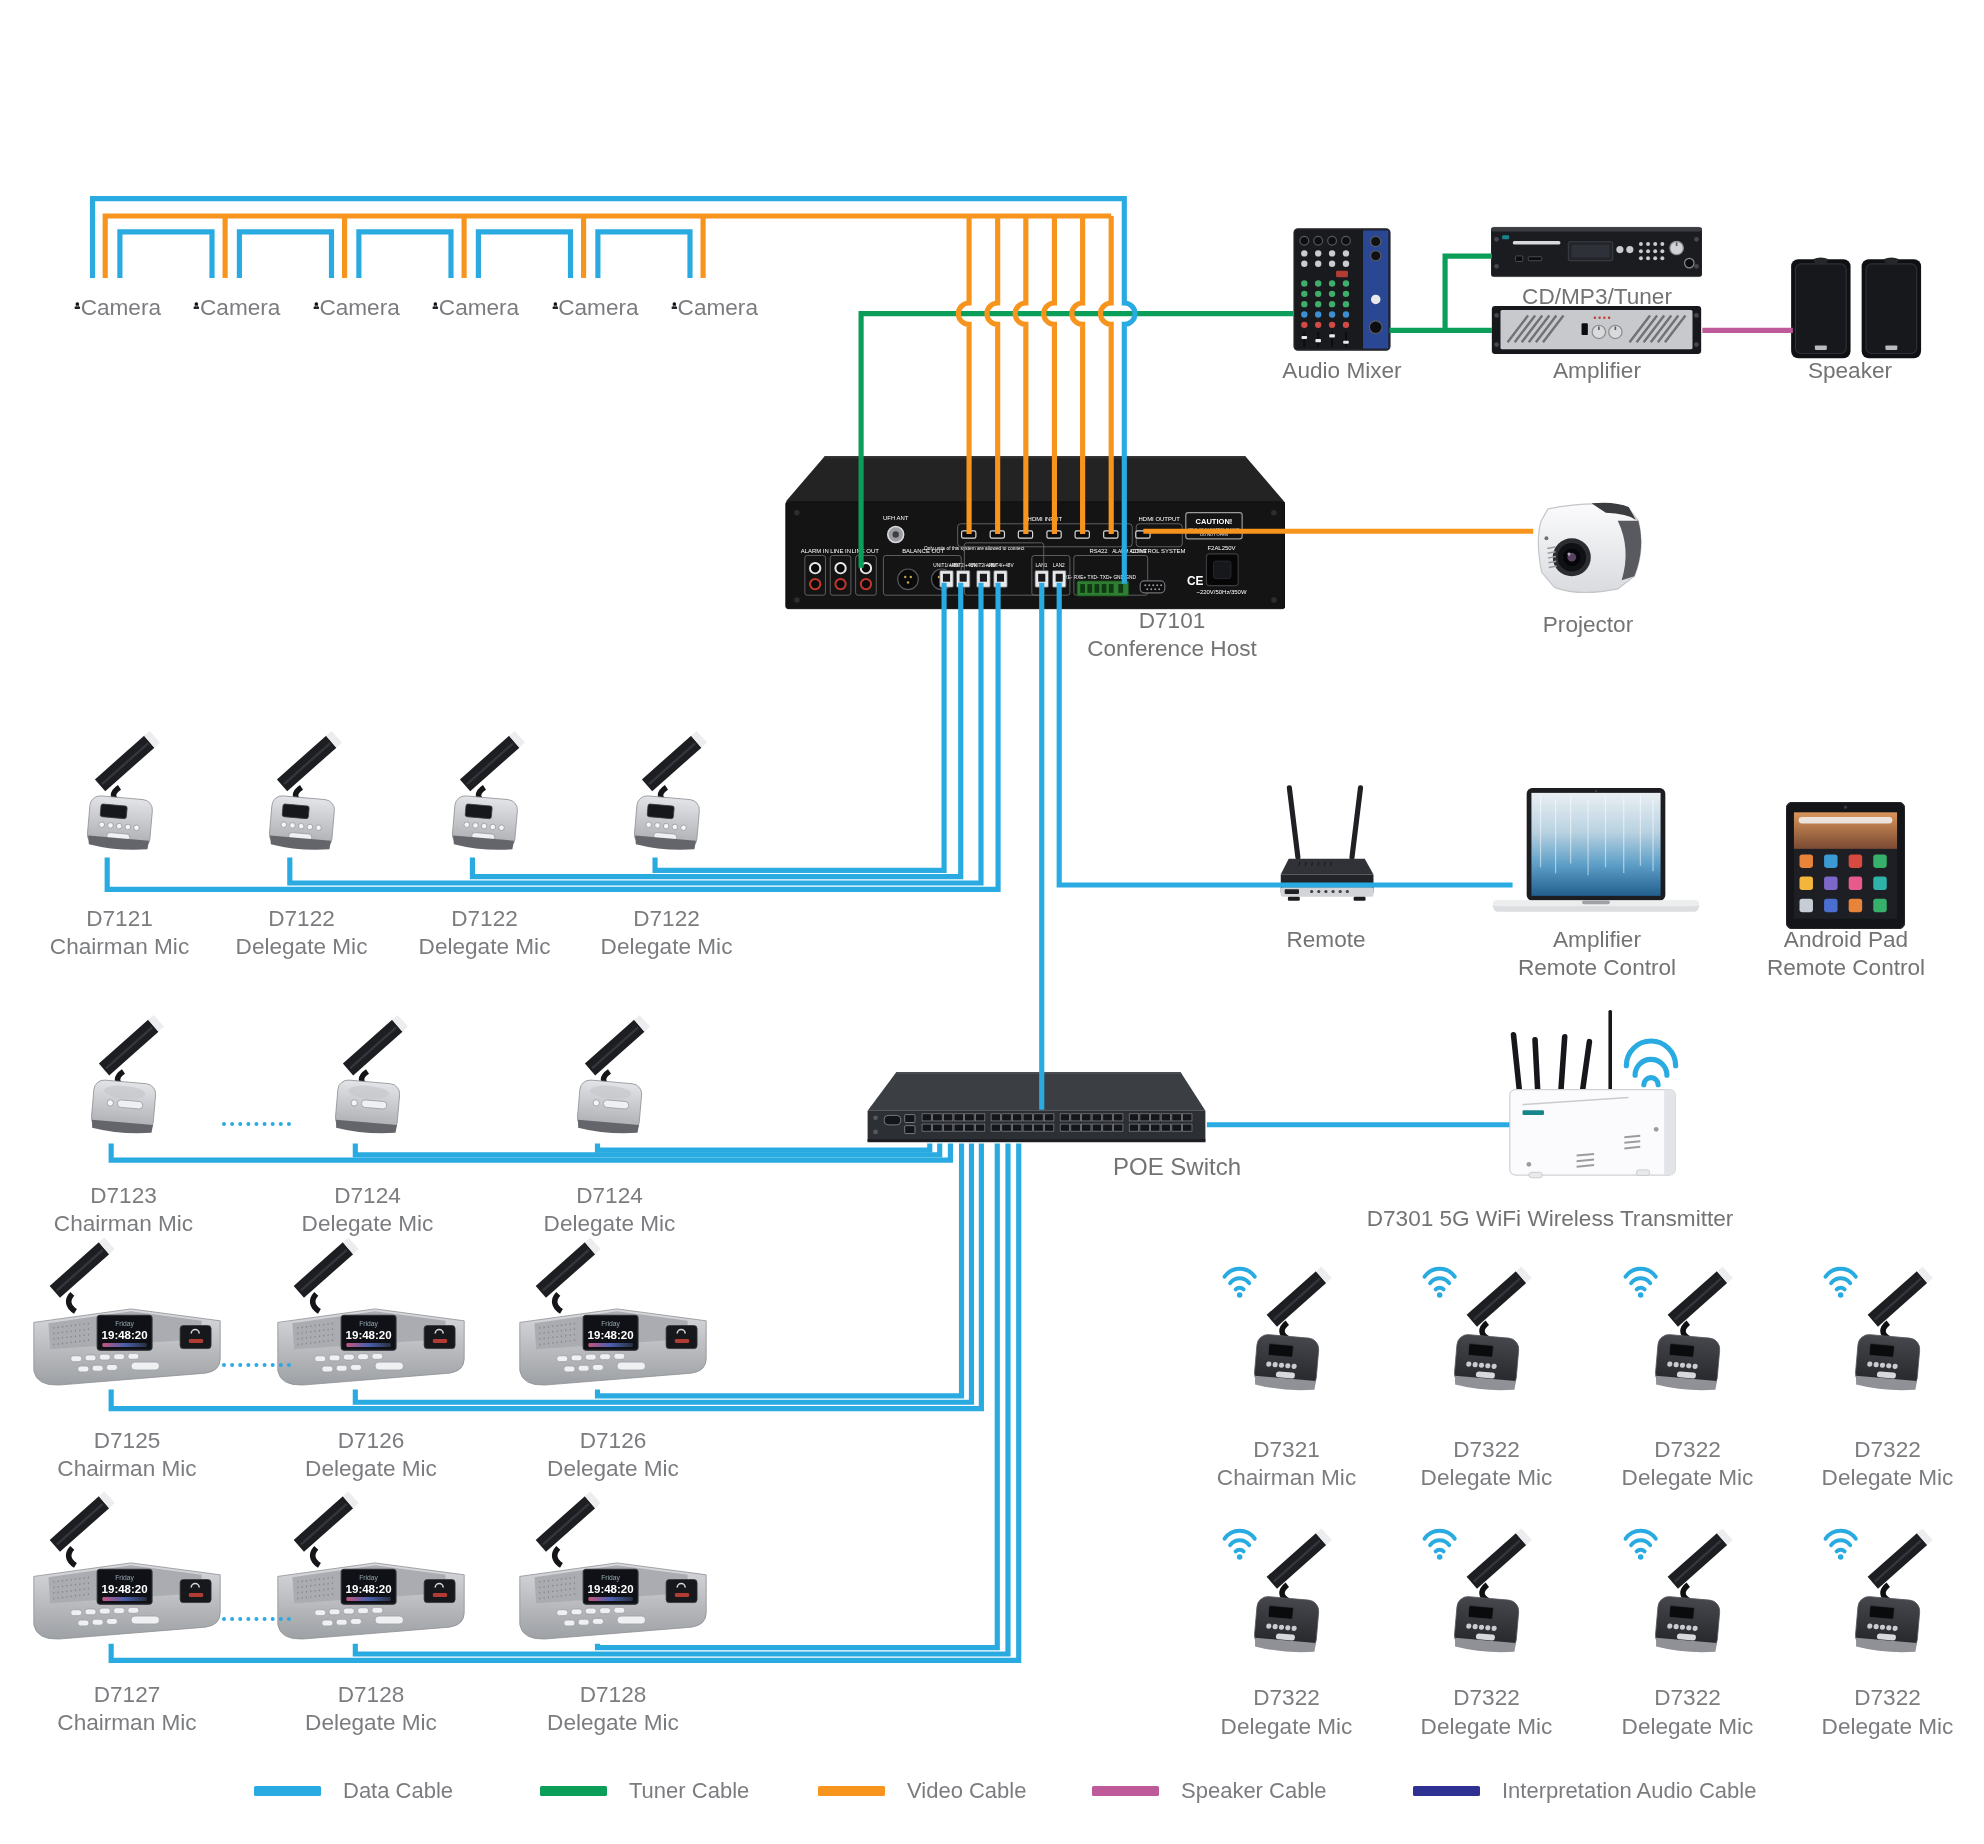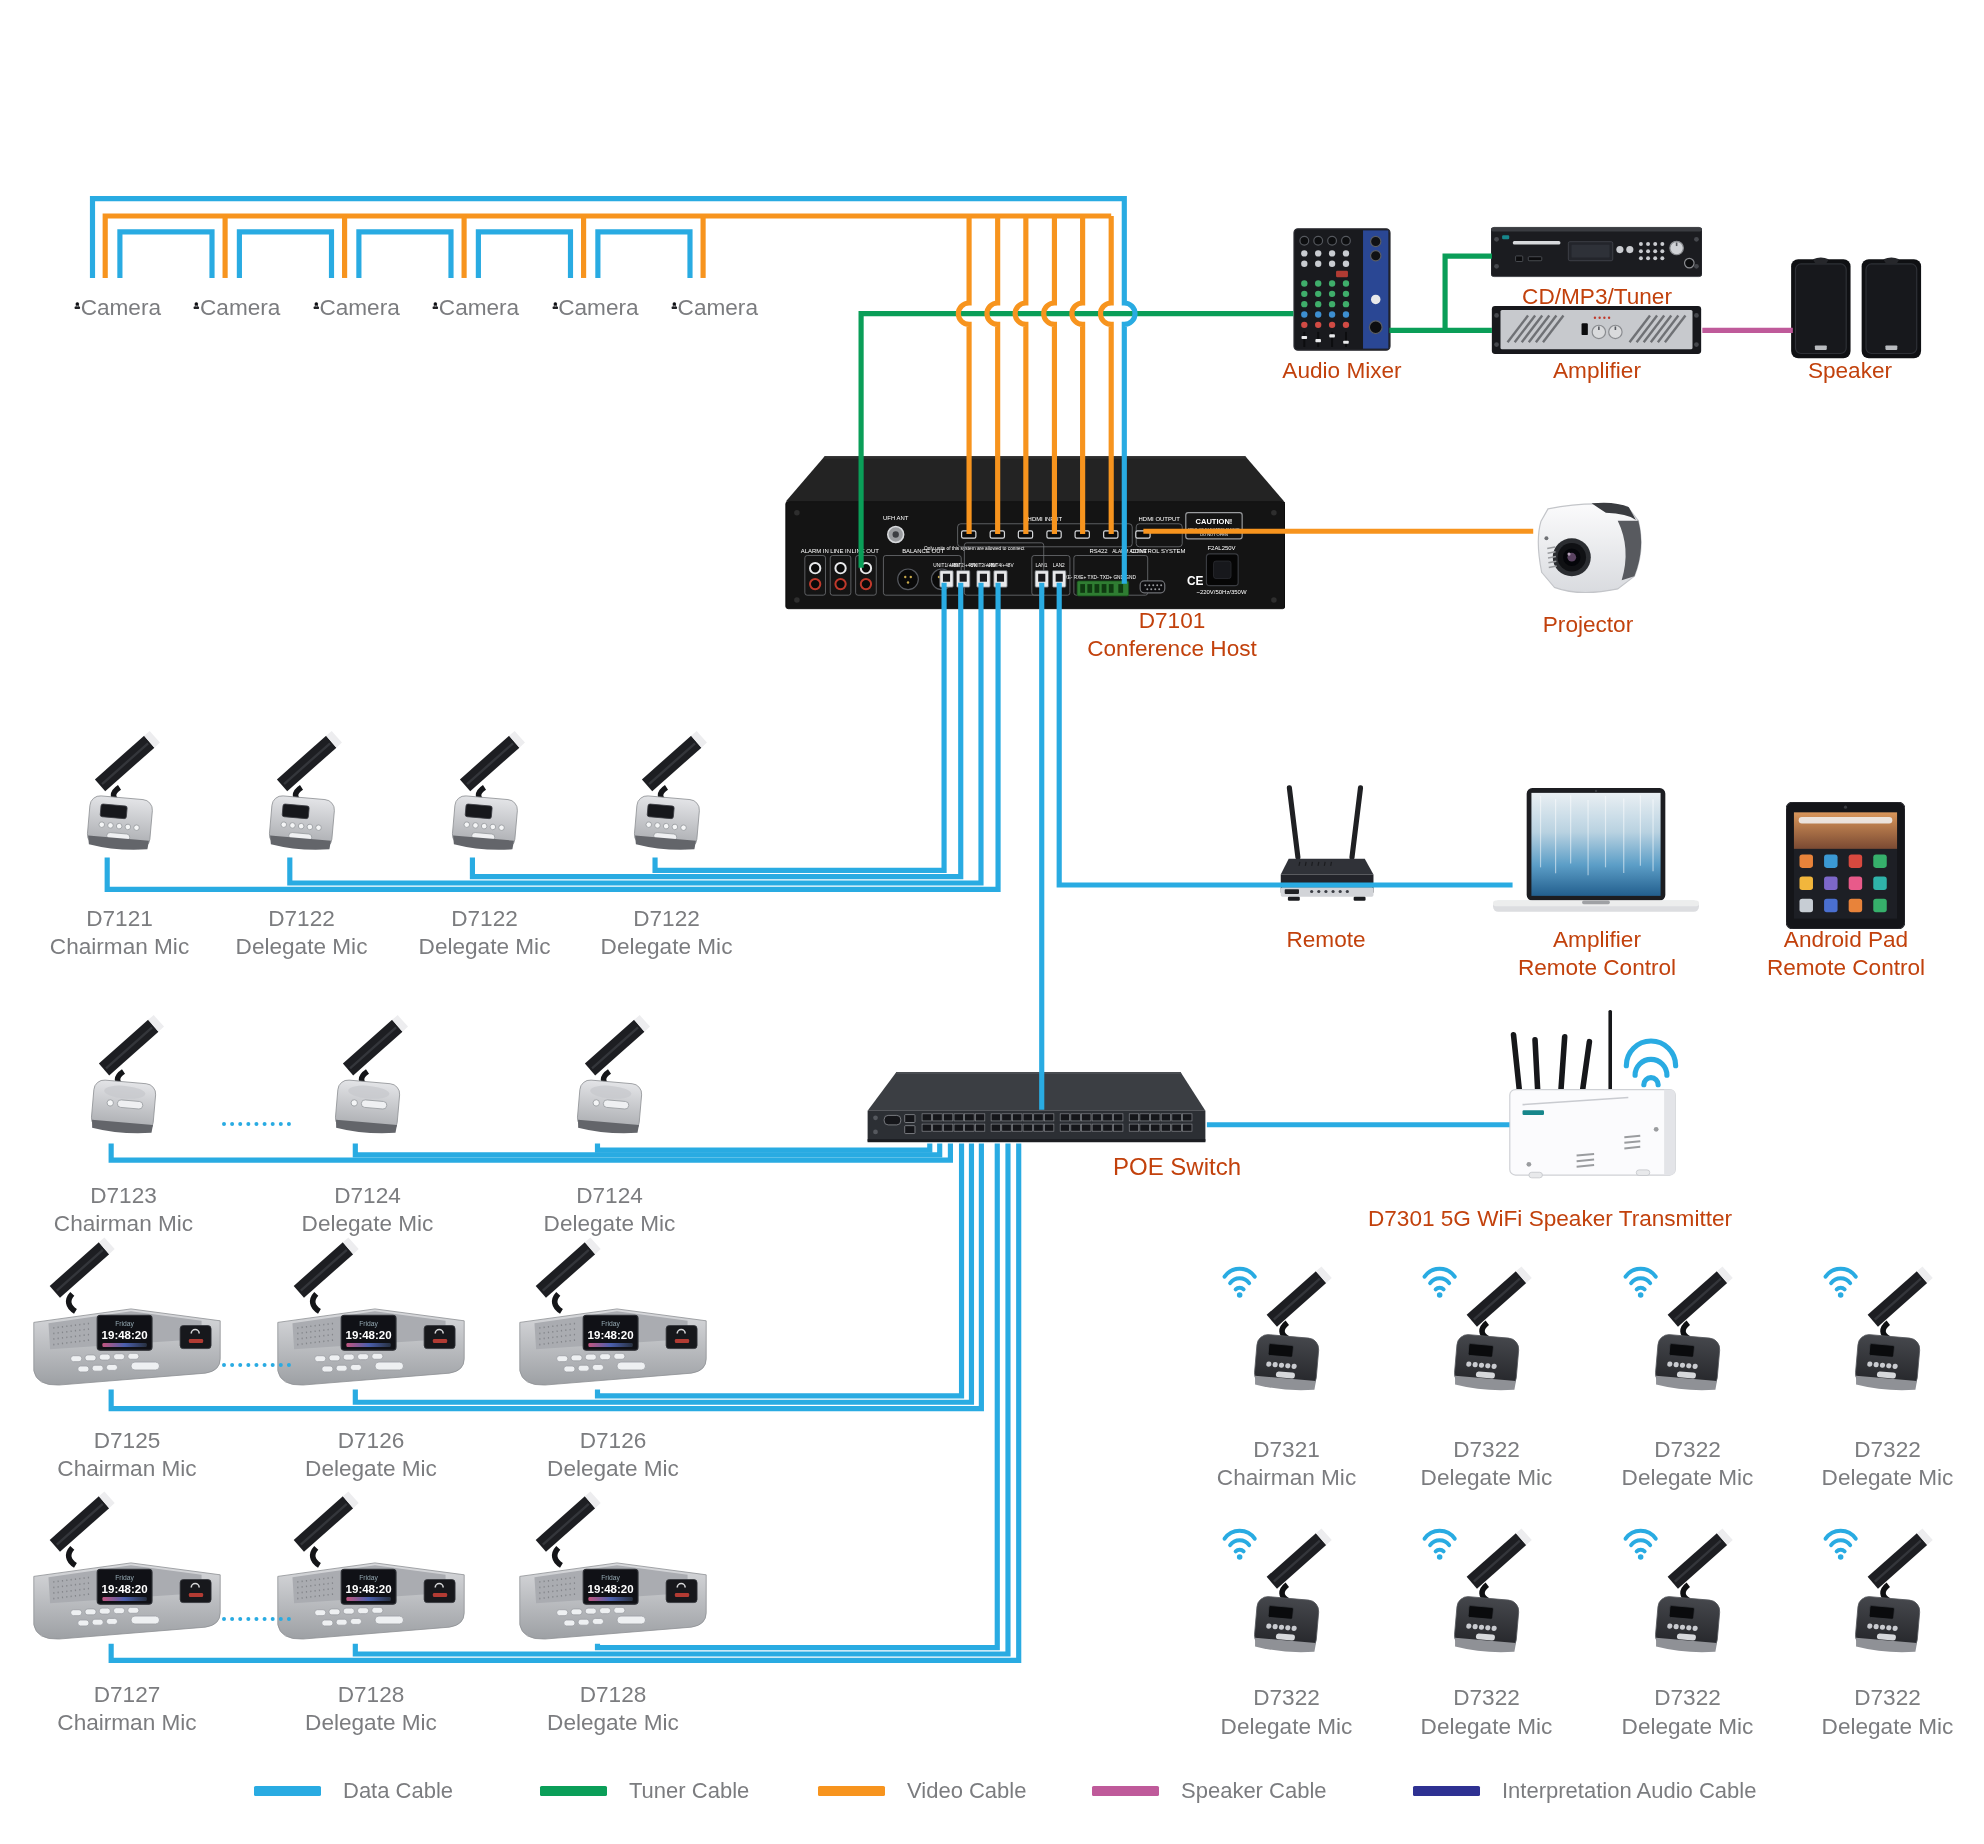--- a/index.html
+++ b/index.html
@@ -5,21 +5,21 @@
   html,body{margin:0;padding:0;background:#fff;}
   #canvas{position:relative;width:1985px;height:1845px;background:#fff;overflow:hidden;
           font-family:"Liberation Sans","DejaVu Sans",sans-serif;}
   .abs{position:absolute;}
   .devices{position:absolute;inset:0;z-index:1;}
   #cables{position:absolute;left:0;top:0;z-index:2;pointer-events:none;}
   .labels{position:absolute;inset:0;z-index:3;}
   .c-data{stroke:var(--data);} .c-audio{stroke:var(--audio);} .c-video{stroke:var(--video);}
   .c-speaker{stroke:var(--speaker);}
   #cables path{fill:none;stroke-width:13px;}
-  .lab{position:absolute;color:#c2410c;font-size:22.6px;white-space:nowrap;transform:translateX(-50%);text-align:left;line-height:1.26;}
+  .lab{position:absolute;color:#737373;font-size:22.6px;white-space:nowrap;transform:translateX(-50%);text-align:left;line-height:1.26;}
   #title{position:absolute;left:79px;top:37px;width:1906px;text-align:center;
          font-size:59px;color:var(--title);letter-spacing:0.4px;}
   
   #cameras{position:absolute;left:74px;top:252px;width:684px;display:flex;justify-content:space-between;}
   .cam{width:87px;display:flex;flex-direction:row;align-items:center;}
   .cam-label{margin-top:4.8px;color:#7b7c7f;font-size:22.6px;}
   
   .mrow{position:absolute;left:0;width:1985px;height:254px;}
   #row1{top:719px;} #row2{top:1000px;} #row3{top:1231px;} #row4{top:1485px;}
   #roww1{top:1256px;} #roww2{top:1518px;}
@@ -1417,21 +1417,21 @@
 
   <div class="lab" style="left:1588px;top:611px">Projector</div>
 
   <div class="lab" style="left:1326px;top:926px">Remote</div>
   <div class="lab" style="left:1597px;top:926px">Amplifier</div>
   <div class="lab" style="left:1597px;top:954px">Remote Control</div>
   <div class="lab" style="left:1846px;top:926px">Android Pad</div>
   <div class="lab" style="left:1846px;top:954px">Remote Control</div>
 
   <div class="lab" style="left:1177px;top:1152px;font-size:24px">POE Switch</div>
-  <div class="lab" style="left:1550px;top:1205px">D7301 5G WiFi Speaker Transmitter</div>
+  <div class="lab" style="left:1550px;top:1205px">D7301 5G WiFi Wireless Transmitter</div>
 
   <div id="legend">
   <div class="legend-item">
     <span class="sw" style="background: rgb(41, 171, 226);"></span>
     <span>Data Cable</span>
   </div>
 
   <div class="legend-item">
     <span class="sw" style="background: rgb(10, 158, 88);"></span>
     <span>Tuner Cable</span>

